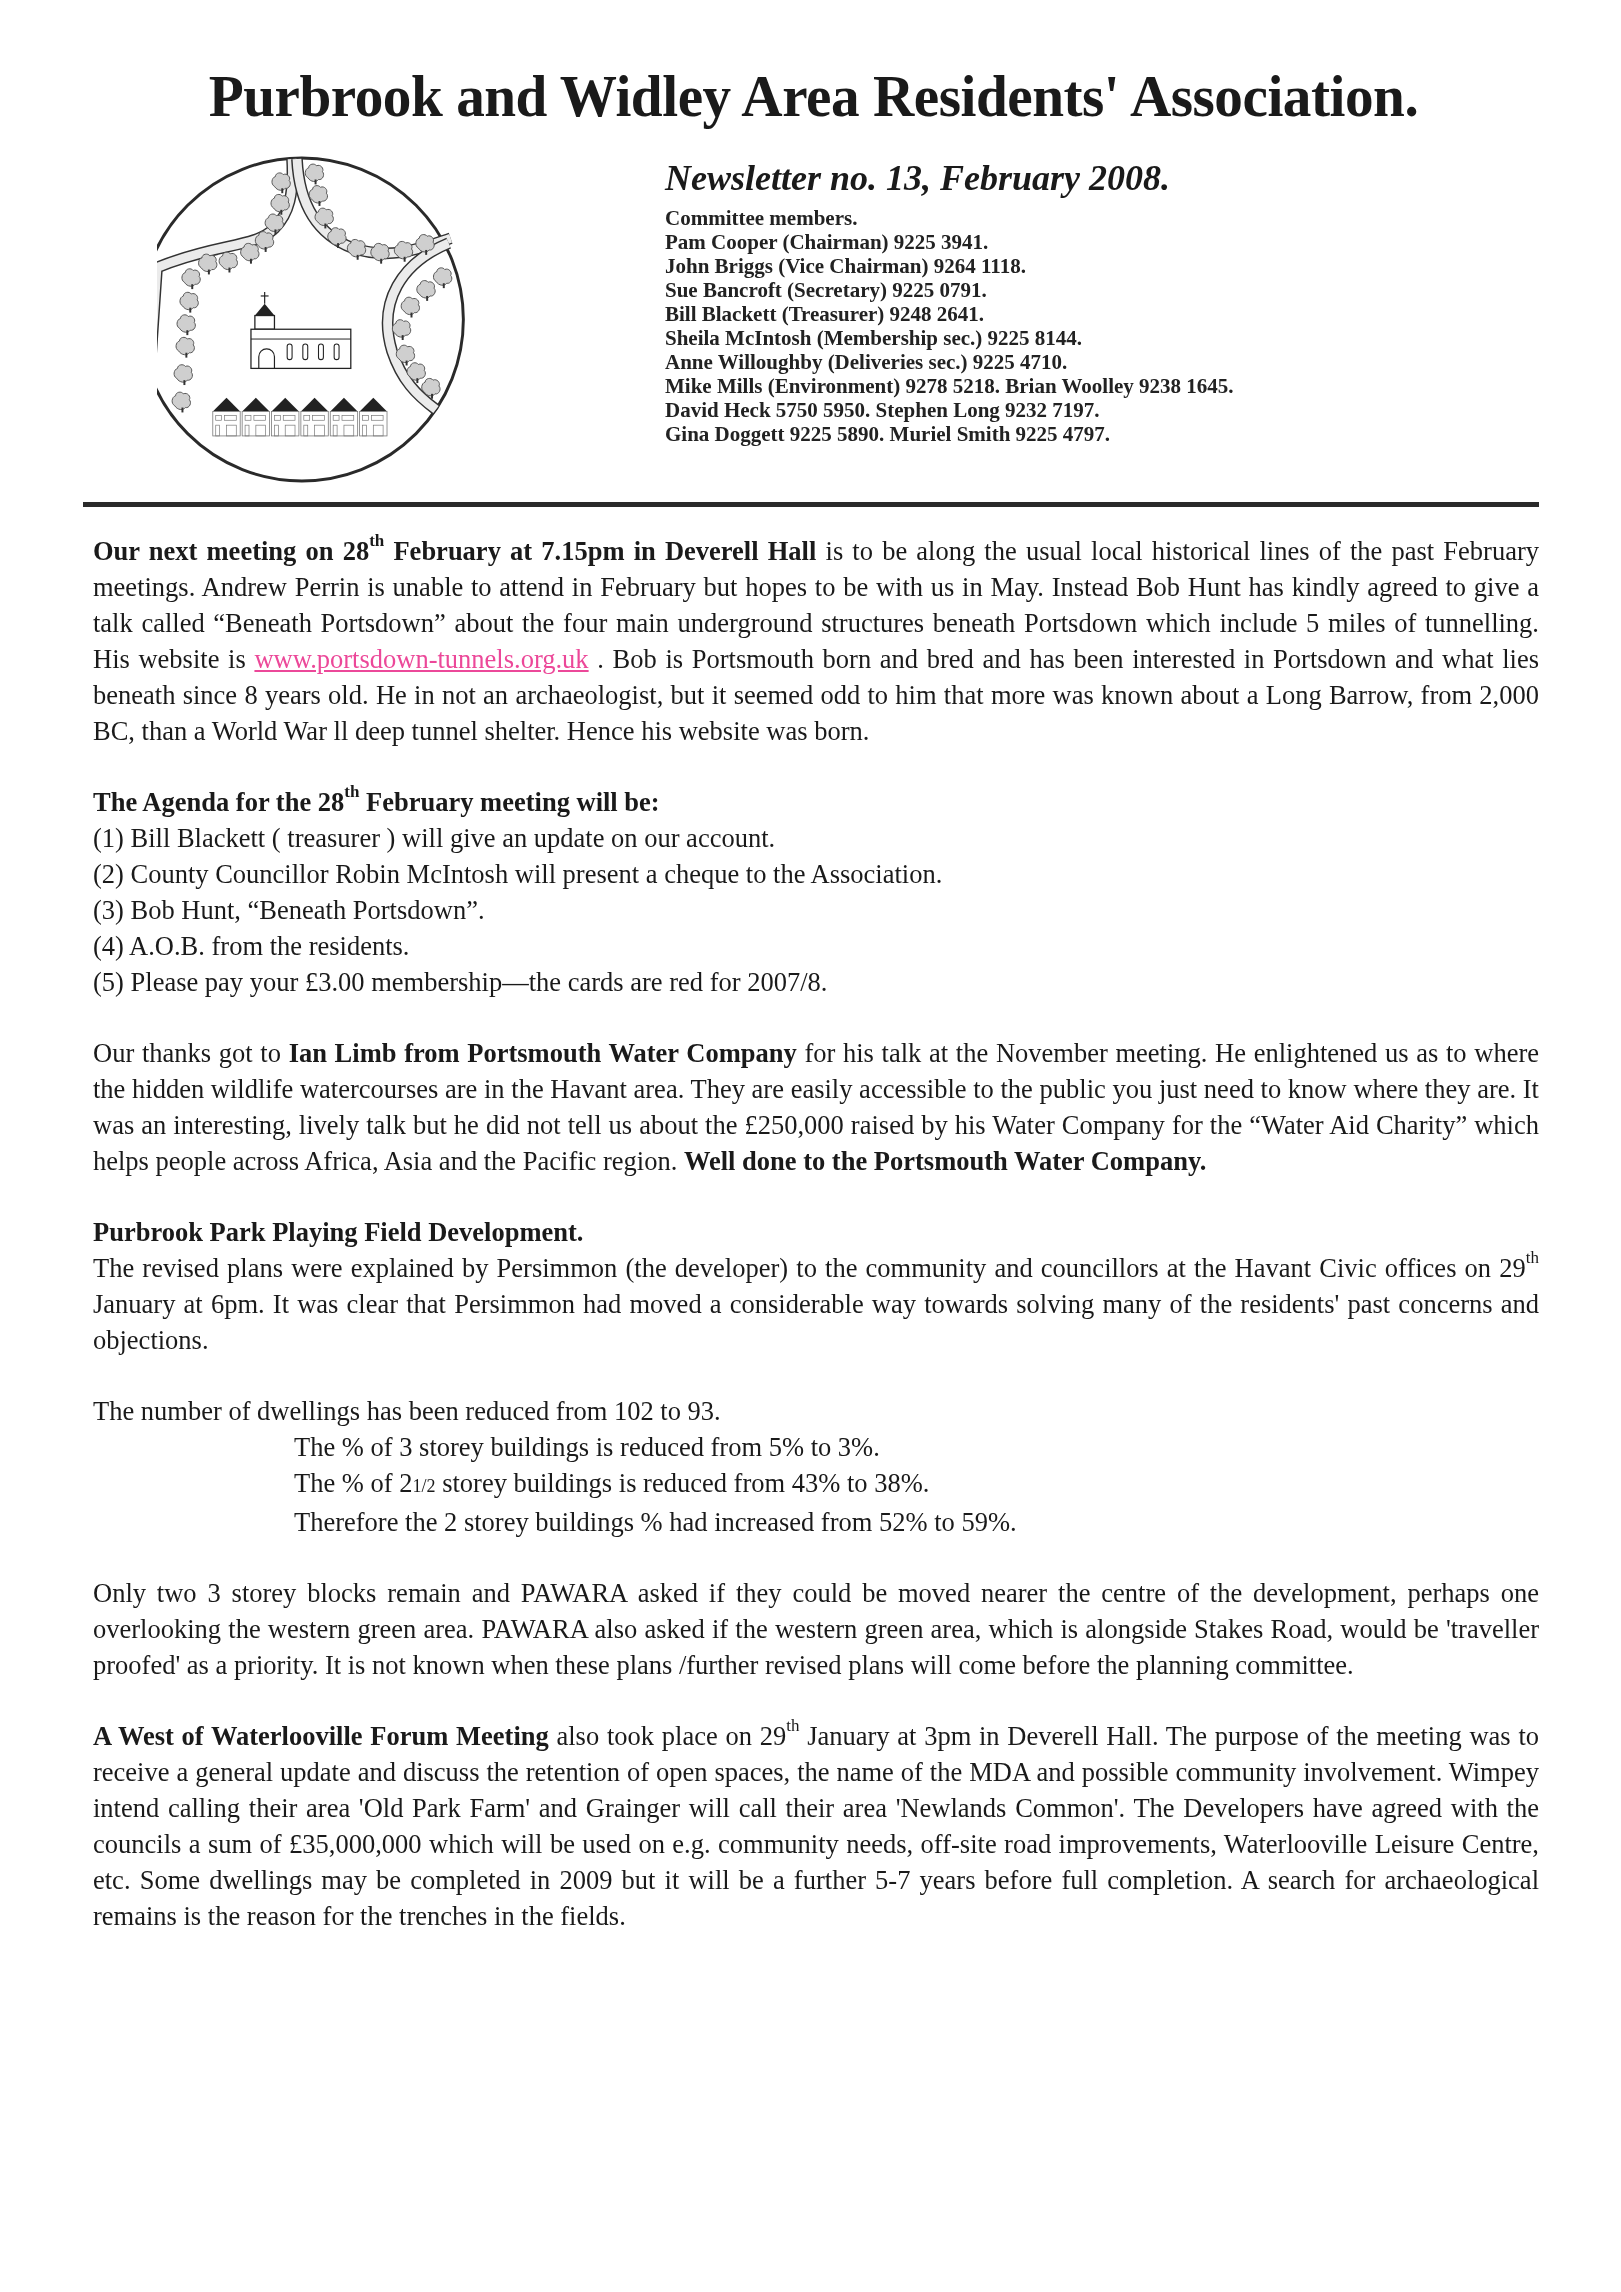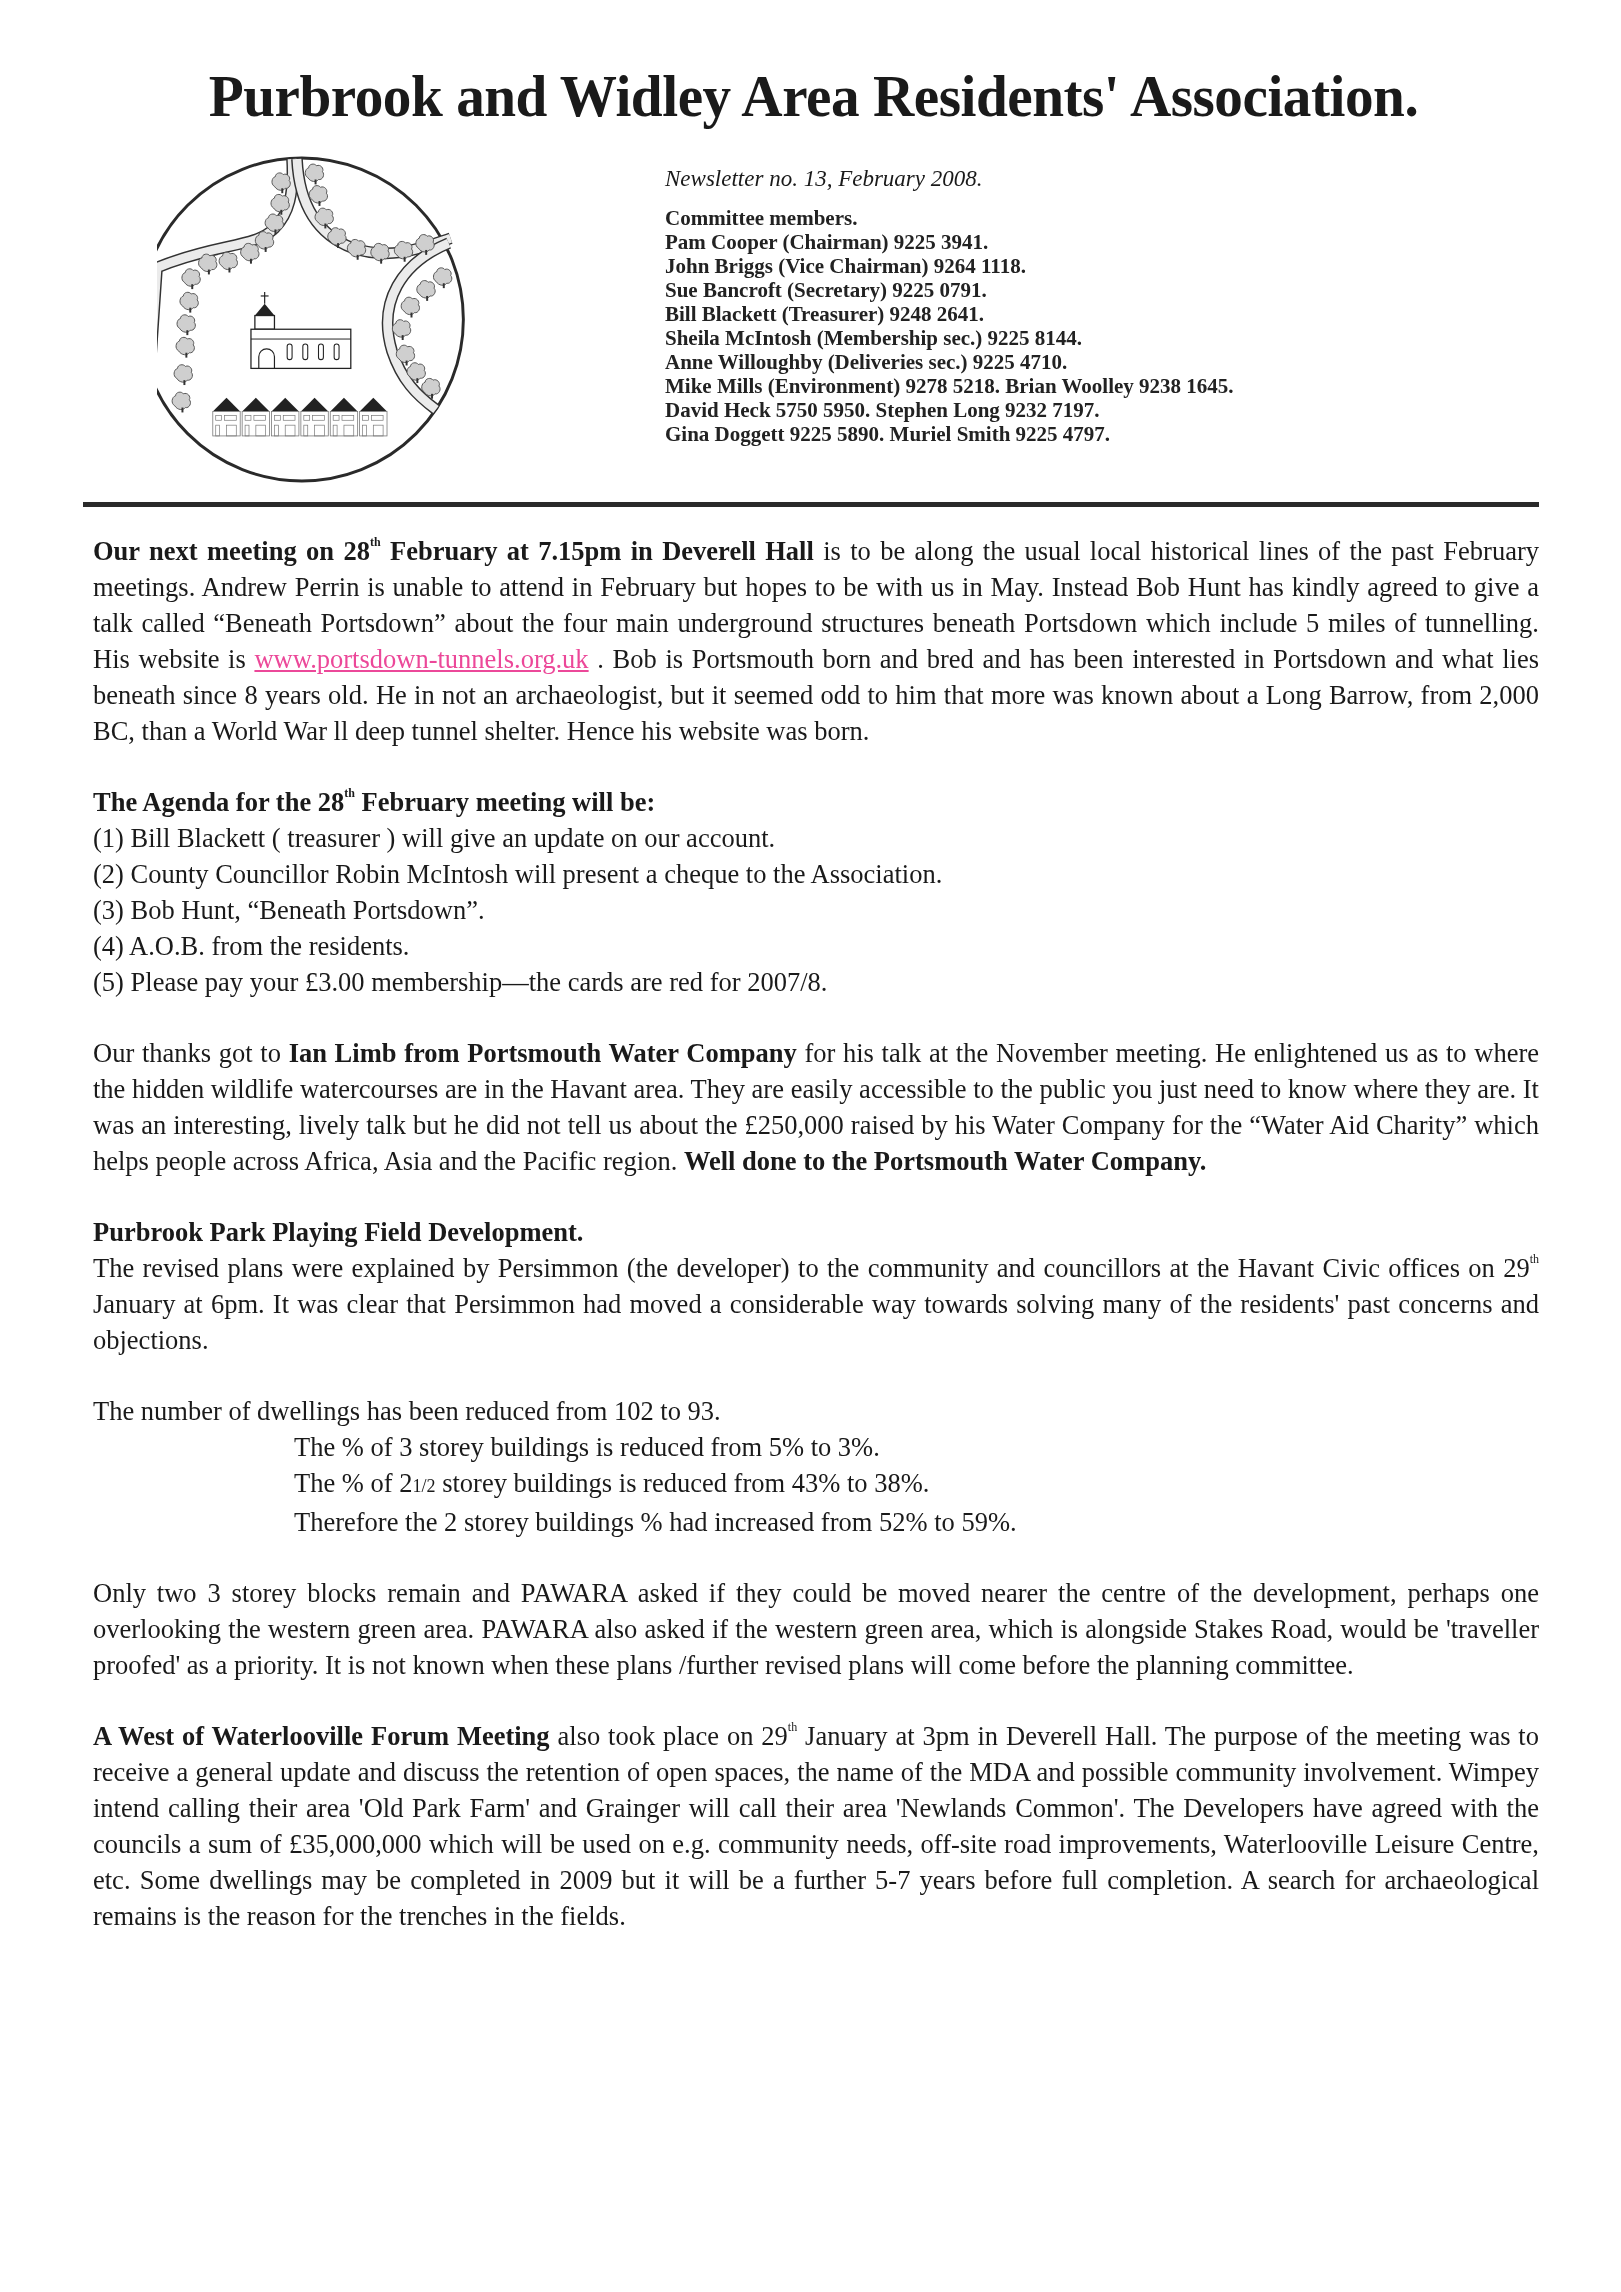--- a/index.html
+++ b/index.html
@@ -1,29 +1,29 @@
 <!DOCTYPE html>
 <html><head>
 <meta charset="utf-8">
 <style>
   html, body { margin: 0; padding: 0; background: #ffffff; }
   body { width: 1621px; height: 2293px; position: relative; color: #1a1a1a; font-family: "Liberation Serif", "DejaVu Serif", serif; overflow: hidden; }
   .page { position: absolute; left: 0; top: 0; width: 1304px; height: 2293px; }
   .title { position: absolute; left: 59px; top: 57px; width: 1509px; text-align: center; font-weight: bold; font-size: 59px; line-height: 78px; letter-spacing: -0.5px; transform: scaleX(0.97); transform-origin: center; }
   .logo { position: absolute; left: 157px; top: 145px; width: 323px; height: 345px; }
   .masthead { position: absolute; left: 665px; top: 155px; width: 882px; }
-  .newsletter-no { font-style: italic; font-weight: normal; font-size: 23px; line-height: 47px; margin: 0 0 3.9px 0; }
+  .newsletter-no { font-style: italic; font-weight: bold; font-size: 36px; line-height: 47px; margin: 0 0 3.9px 0; }
   .committee { font-weight: bold; font-size: 21px; line-height: 24px; color: #222; }
   .committee div { white-space: nowrap; }
   .rule { position: absolute; left: 83px; top: 502px; width: 1456px; height: 4.9px; background: #2a2a2a; }
   .content { position: absolute; left: 93px; top: 533px; width: 1446px; font-size: 26.5px; line-height: 36px; }
   .content p { margin: 0; }
   .justify { text-align: justify; }
   .gap { height: 35px; }
-  sup { font-size: 12px; line-height: 0; vertical-align: 13.7px; margin-top: 20px; }
+  sup { font-size: 17px; line-height: 0; vertical-align: 13.7px; margin-top: 20px; }
   b { font-weight: bold; }
   .link { text-decoration: underline; color: #ec4899; }
   .indent { padding-left: 201px; }
   .frac { font-size: 18px; }
 </style>
 </head>
 <body>
 
 <div class="page">
 

